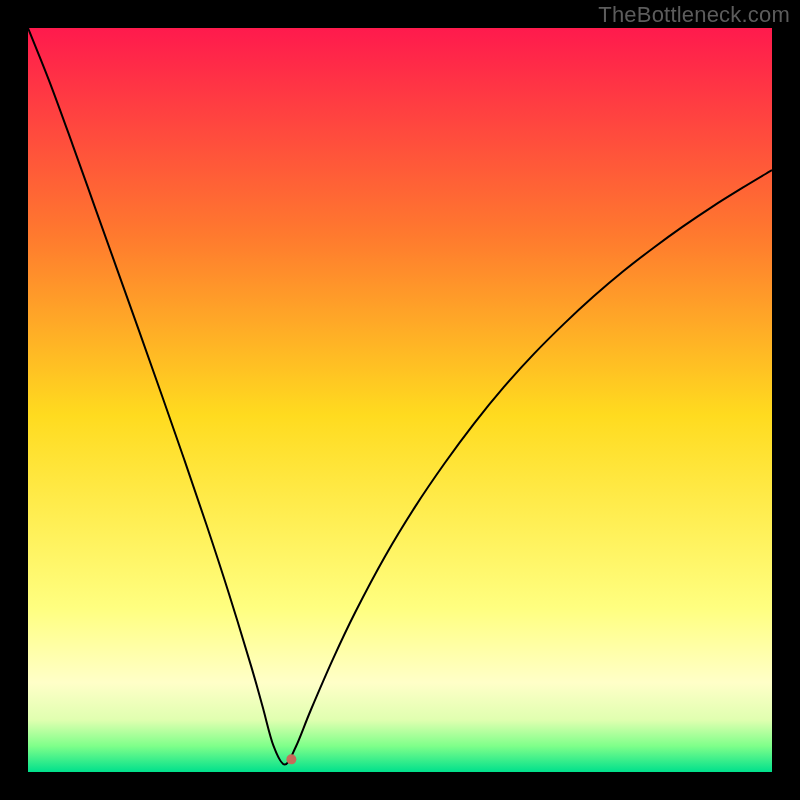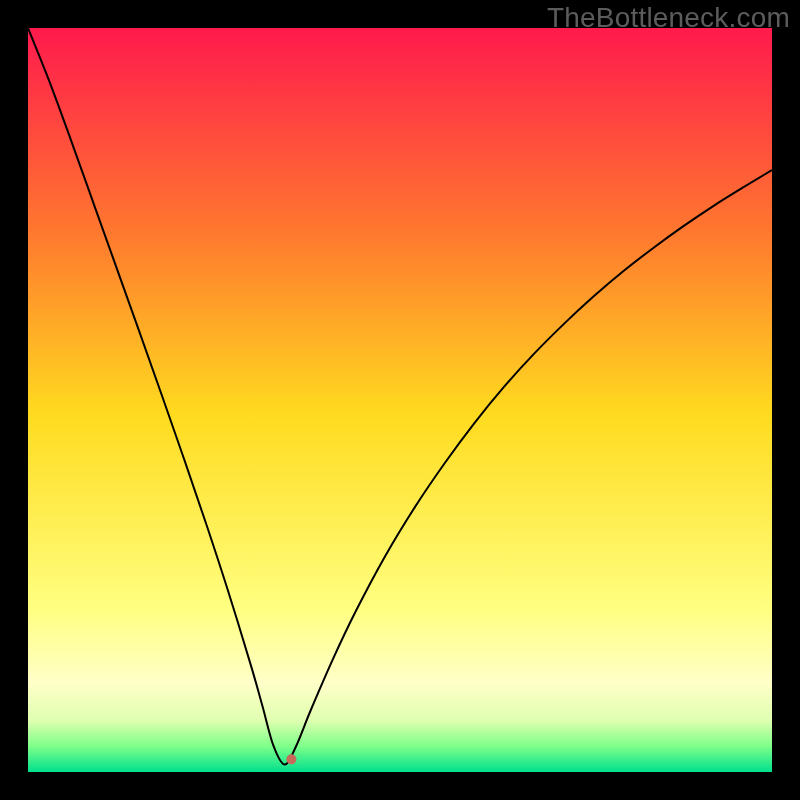--- a/index.html
+++ b/index.html
@@ -6,21 +6,21 @@
   html, body { width:800px; height:800px; overflow:hidden; }
   .frame {
     position:relative;
     width:800px; height:800px;
     background:#000;
   }
   .watermark {
     position:absolute;
     top:2px; right:10px;
     font-family:Arial, Helvetica, sans-serif;
-    font-size:28px;
+    font-size:22px;
     font-weight:500;
     color:#5c5c5c;
     letter-spacing:0.2px;
     z-index:10;
   }
   .plot-wrap {
     position:absolute;
     left:28px; top:28px;
     width:744px; height:744px;
   }

